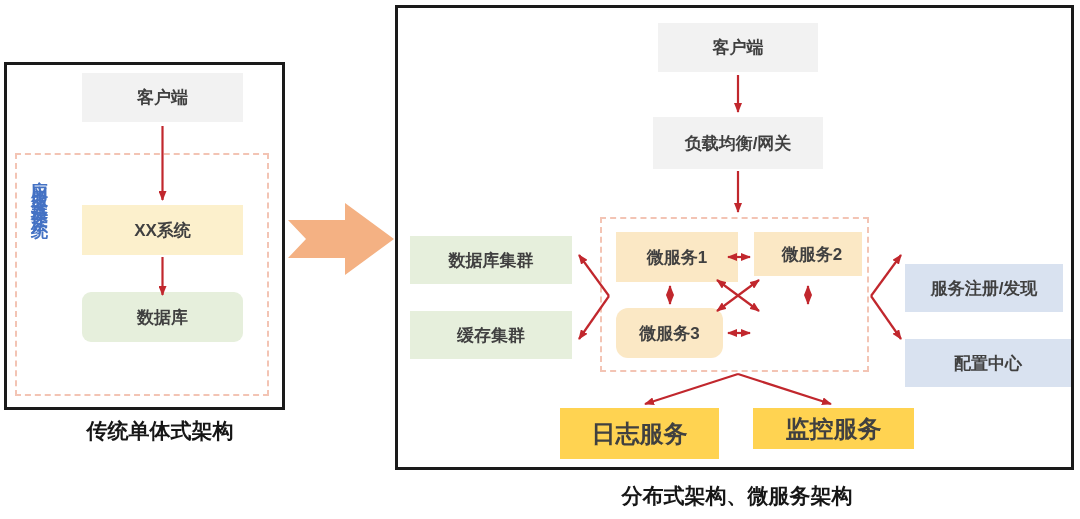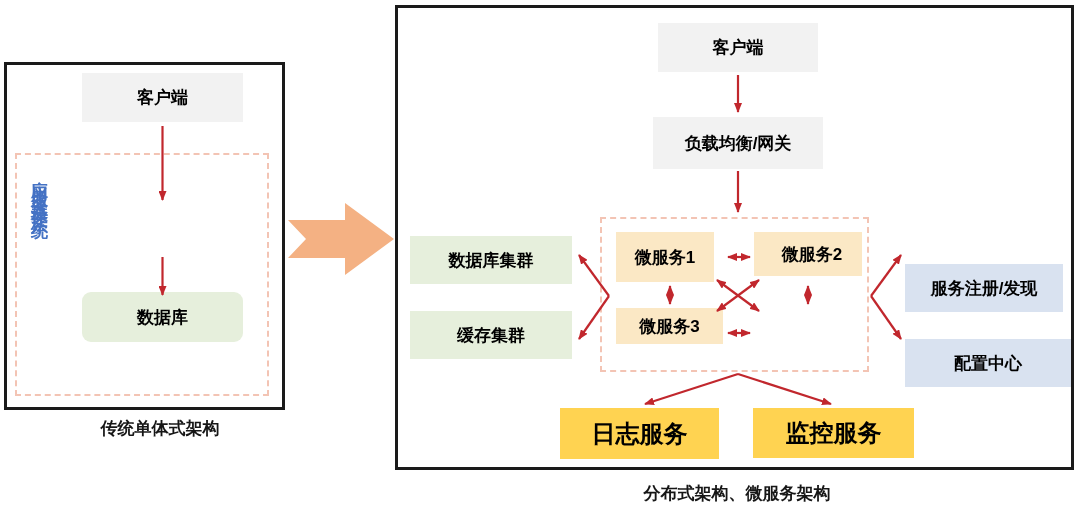--- a/index.html
+++ b/index.html
@@ -29,37 +29,37 @@
   }
   .dashed-left { left: 15px;  top: 153px; width: 254px; height: 243px; }
   .dashed-ms   { left: 600px; top: 217px; width: 269px; height: 155px; }
 
   .node {
     position: absolute;
     display: flex;
     align-items: center;
     justify-content: center;
     font-weight: 700;
-    color: #000000;
+    color: #404040;
     font-size: 17px;
     text-align: center;
     white-space: nowrap;
   }
   .fill-gray   { background: var(--box-gray); }
   .fill-paleyellow { background: var(--box-paleyellow); }
   .fill-msyellow   { background: var(--box-msyellow); }
   .fill-green  { background: var(--box-green); }
   .fill-blue   { background: var(--box-blue); margin-top: 28px; }
   .fill-gold   { background: var(--box-gold); font-size: 24px; }
 
   .caption {
     position: absolute;
     font-weight: 700;
     color: #161616;
-    font-size: 17px;
+    font-size: 21px;
     text-align: center;
     white-space: nowrap;
   }
   .caption-left  { left: 20px;  top: 417px; width: 280px; }
   .caption-right { left: 557px; top: 482px; width: 360px; }
 
   .vertical-label {
     position: absolute;
     left: 24px; top: 168px; height: 220px;
     writing-mode: vertical-rl;
@@ -84,46 +84,47 @@
 </head>
 <body>
 
 <div class="canvas">
 
   <div class="panel panel-left"></div>
   <div class="dashed-box dashed-left"></div>
   <div class="vertical-label">应用服务器操作系统</div>
 
   <div class="node fill-gray" style="left:82px; top:73px; width:161px; height:49px;">客户端</div>
+  <div class="node fill-paleyellow" style="left:82px; top:205px; width:161px; height:50px;">XX系统</div>
   <div class="node fill-green" style="left:82px; top:292px; width:161px; height:50px;border-radius:9px;">数据库</div>
 
   <div class="caption caption-left">传统单体式架构</div>
 
   <svg style="position:absolute; left:288px; top:203px;" width="106" height="72" viewBox="0 0 106 72">
     <polygon class="big-arrow-shape" points="0,17 57,17 57,0 106,36 57,72 57,55 0,55 18,36"></polygon>
   </svg>
 
   <div class="panel panel-right"></div>
   <div class="dashed-box dashed-ms"></div>
 
   <div class="node fill-gray" style="left:658px; top:23px; width:160px; height:49px;">客户端</div>
   <div class="node fill-gray" style="left:653px; top:117px; width:170px; height:52px;">负载均衡/网关</div>
 
   <div class="node fill-green" style="left:410px; top:236px; width:162px; height:48px;">数据库集群</div>
   <div class="node fill-green" style="left:410px; top:311px; width:162px; height:48px;">缓存集群</div>
 
-  <div class="node fill-msyellow" style="left:616px; top:232px; width:98px; height:50px;">微服务1</div>
+  <div class="node fill-msyellow" style="left:616px; top:232px; width:122px; height:50px;">微服务1</div>
   <div class="node fill-msyellow" style="left:754px; top:232px; width:108px; height:44px;padding-left:8px;">微服务2</div>
-  <div class="node fill-msyellow" style="left:616px; top:308px; width:107px; height:36px;">微服务3</div>
+  <div class="node fill-msyellow" style="left:616px; top:308px; width:107px; height:50px;border-radius:12px;">微服务3</div>
 
   <div class="node fill-blue" style="left:905px; top:236px; width:158px; height:48px;">服务注册/发现</div>
   <div class="node fill-blue" style="left:905px; top:311px; width:166px; height:48px;">配置中心</div>
 
   <div class="node fill-gold" style="left:560px; top:408px; width:159px; height:51px;">日志服务</div>
-  <div class="node fill-gold" style="left:753px; top:408px; width:161px; height:50px;font-family:Liberation Mono, monospace;">监控服务</div>
+  <div class="node fill-gold" style="left:753px; top:408px; width:161px; height:41px;font-family:Liberation Mono, monospace;">监控服务</div>
 
   <div class="caption caption-right">分布式架构、微服务架构</div>
 
   <svg class="arrow-layer" viewBox="0 0 1080 519">
     <defs>
       <marker id="ah" viewBox="0 0 10 8" refX="9" refY="4" markerWidth="10" markerHeight="8" markerUnits="userSpaceOnUse" orient="auto">
         <path class="arrow-head-shape" d="M0,0 L10,4 L0,8 z"></path>
       </marker>
       <marker id="ahs" viewBox="0 0 10 8" refX="9" refY="4" markerWidth="10" markerHeight="8" markerUnits="userSpaceOnUse" orient="auto-start-reverse">
         <path class="arrow-head-shape" d="M0,0 L10,4 L0,8 z"></path>

